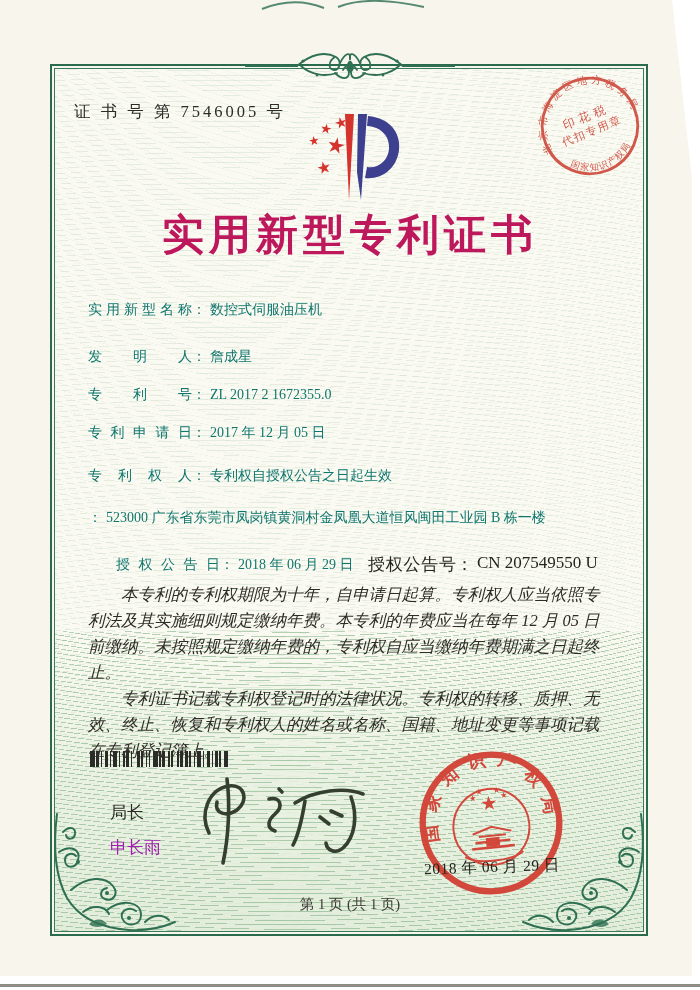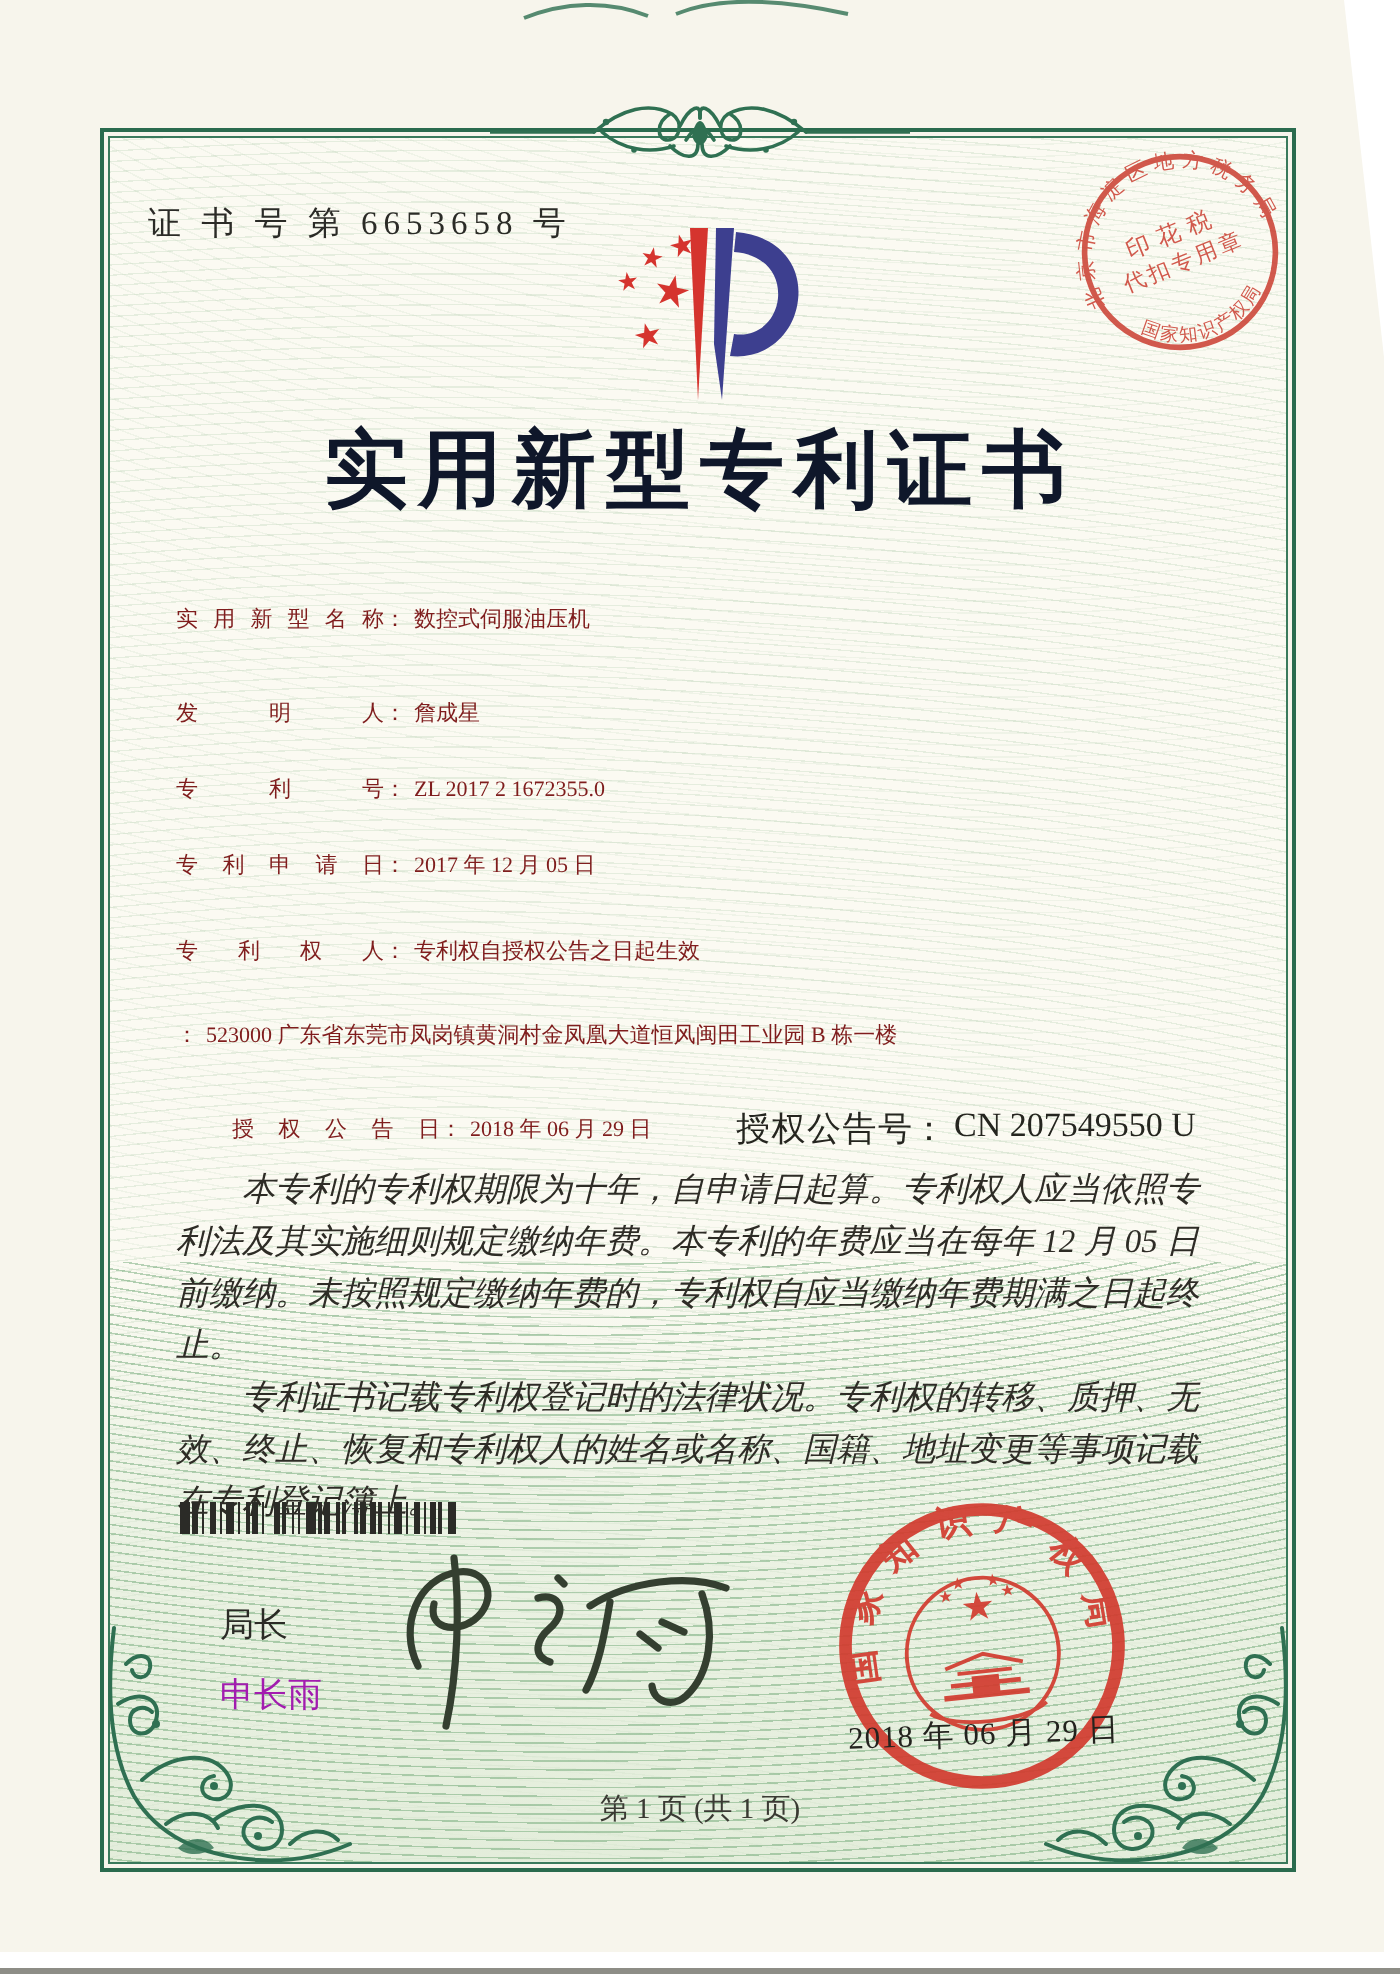--- a/index.html
+++ b/index.html
@@ -37,23 +37,23 @@
   .guilloche-bottom{
     position:absolute;left:0;right:0;bottom:0;height:300px;
     background:
       repeating-radial-gradient(ellipse 1500px 950px at 40% -180%, rgba(96,158,104,.45) 0 1.2px, rgba(0,0,0,0) 1.2px 7px),
       linear-gradient(180deg, rgba(223,236,216,0) 0%, rgba(223,236,216,.55) 45%, rgba(219,233,211,.75) 100%);
   }
   .cert-no{position:absolute;left:74px;top:101px;font-size:16.5px;letter-spacing:3px;color:#2b2b27;}
   .logo{position:absolute;left:287px;top:110px;width:126px;height:98px;}
   .doc-title{
     position:absolute;left:0;top:207px;width:700px;text-align:center;
-    font-size:42px;font-weight:bold;letter-spacing:5px;color:#0f172a;
-  }
-  .field-row{position:absolute;left:88px;width:524px;font-size:11px;line-height:24px;display:flex;color:#7f1d1d;}
+    font-size:42px;font-weight:bold;letter-spacing:5px;color:#be185d;
+  }
+  .field-row{position:absolute;left:88px;width:524px;font-size:14px;line-height:24px;display:flex;color:#0f766e;}
   .field-label{display:inline-block;width:104px;flex:0 0 104px;text-align:justify;text-align-last:justify;}
   .field-colon{flex:0 0 auto;}
   .field-value{flex:1 1 auto;padding-left:4px;}
   .row-name{top:298px;}
   .row-inventor{top:345px;}
   .row-patentno{top:383px;}
   .row-filing{top:421px;}
   .row-patentee{top:464px;}
   .row-address{top:506px;}
   .row-grant{top:553px;}
@@ -138,21 +138,21 @@
       <path d="M34,100 C44,92 56,94 60,102"></path>
       <path d="M96,110 C104,102 114,102 120,108"></path>
       <path d="M14,20 C20,14 27,15 26,22 C25,28 18,28 17,23"></path>
       <circle cx="29" cy="50" r="2" fill="#2f7052" stroke="none"></circle>
       <circle cx="58" cy="81" r="2" fill="#2f7052" stroke="none"></circle>
       <circle cx="80" cy="106" r="2" fill="#2f7052" stroke="none"></circle>
       <path d="M40,112 C46,106 54,106 58,112 C52,116 44,116 40,112 Z" fill="#2f7052" stroke="none" opacity=".8"></path>
     </g>
   </svg>
 
-  <div class="cert-no">证 书 号 第 6653658 号</div>
+  <div class="cert-no">证 书 号 第 7546005 号</div>
 
   <svg class="logo" viewBox="0 0 126 98">
     <g fill="#d5342e">
       <path d="M0,-1 0.588,0.809 -0.951,-0.309 0.951,-0.309 -0.588,0.809 Z" transform="translate(54,13) scale(6) rotate(-15)"></path>
       <path d="M0,-1 0.588,0.809 -0.951,-0.309 0.951,-0.309 -0.588,0.809 Z" transform="translate(39,19) scale(5.4) rotate(10)"></path>
       <path d="M0,-1 0.588,0.809 -0.951,-0.309 0.951,-0.309 -0.588,0.809 Z" transform="translate(27,31) scale(5) rotate(-8)"></path>
       <path d="M0,-1 0.588,0.809 -0.951,-0.309 0.951,-0.309 -0.588,0.809 Z" transform="translate(49,36) scale(8.6) rotate(12)"></path>
       <path d="M0,-1 0.588,0.809 -0.951,-0.309 0.951,-0.309 -0.588,0.809 Z" transform="translate(37,58) scale(6.6) rotate(-14)"></path>
     </g>
     <path d="M58,4 L67,4 L62,90 Z" fill="#d5342e"></path>

